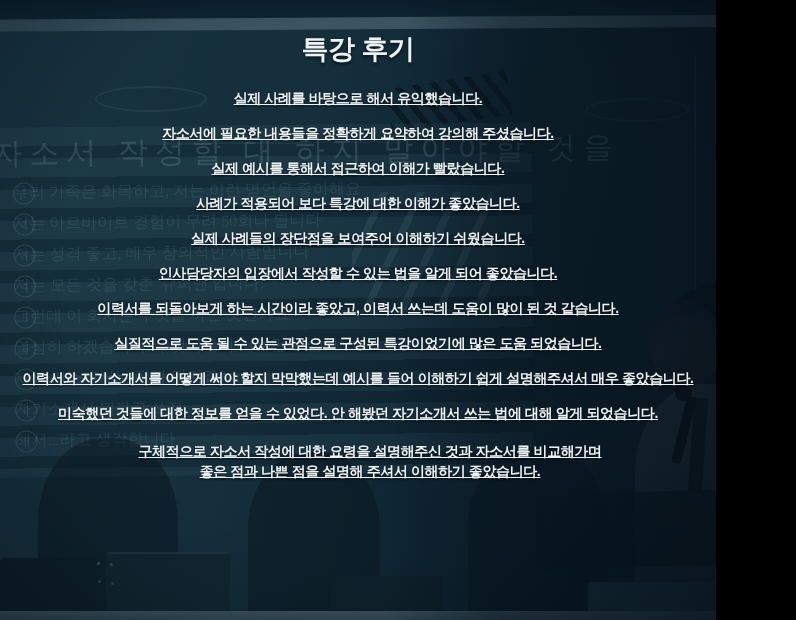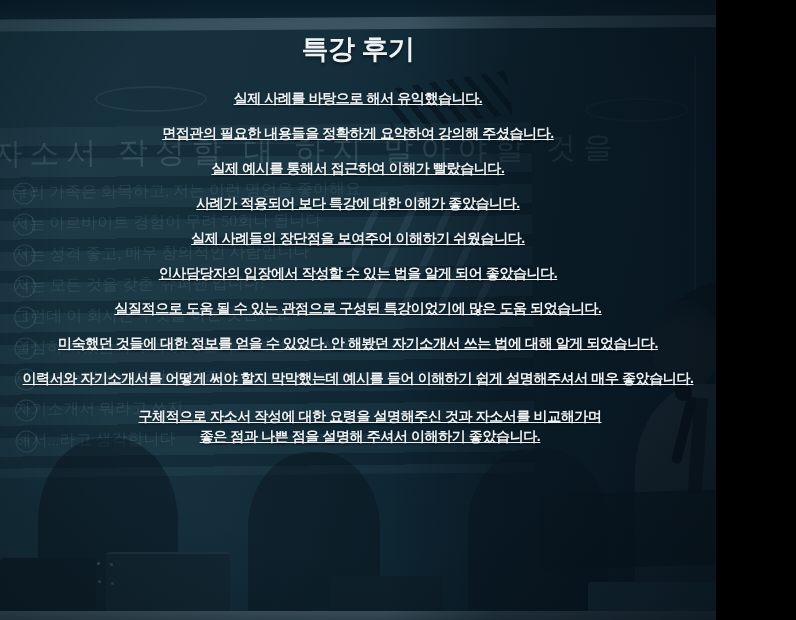--- a/index.html
+++ b/index.html
@@ -154,25 +154,26 @@
   <div class="monitor-4"></div>
   <div class="monitor-5"></div>
   <div class="desk-strip"></div>
 
   <div class="dark-right-overlay"></div>
   <div class="vignette"></div>
 
   <div class="content">
     <h1 class="page-title">특강 후기</h1>
     <p class="review-line">실제 사례를 바탕으로 해서 유익했습니다.</p>
-    <p class="review-line">면접관의 필요한 내용들을 정확하게 요약하여 강의해 주셨습니다.</p>
+    <p class="review-line">자소서에 필요한 내용들을 정확하게 요약하여 강의해 주셨습니다.</p>
     <p class="review-line">실제 예시를 통해서 접근하여 이해가 빨랐습니다.</p>
     <p class="review-line">사례가 적용되어 보다 특강에 대한 이해가 좋았습니다.</p>
     <p class="review-line">실제 사례들의 장단점을 보여주어 이해하기 쉬웠습니다.</p>
     <p class="review-line">인사담당자의 입장에서 작성할 수 있는 법을 알게 되어 좋았습니다.</p>
+    <p class="review-line">이력서를 되돌아보게 하는 시간이라 좋았고, 이력서 쓰는데 도움이 많이 된 것 같습니다.</p>
     <p class="review-line">실질적으로 도움 될 수 있는 관점으로 구성된 특강이었기에 많은 도움 되었습니다.</p>
+    <p class="review-line">이력서와 자기소개서를 어떻게 써야 할지 막막했는데 예시를 들어 이해하기 쉽게 설명해주셔서 매우 좋았습니다.</p>
     <p class="review-line">미숙했던 것들에 대한 정보를 얻을 수 있었다. 안 해봤던 자기소개서 쓰는 법에 대해 알게 되었습니다.</p>
-    <p class="review-line">이력서와 자기소개서를 어떻게 써야 할지 막막했는데 예시를 들어 이해하기 쉽게 설명해주셔서 매우 좋았습니다.</p>
     <p class="review-line">구체적으로 자소서 작성에 대한 요령을 설명해주신 것과 자소서를 비교해가며
 좋은 점과 나쁜 점을 설명해 주셔서 이해하기 좋았습니다.</p>
   </div>
 
 </div>
 
 </body></html>

